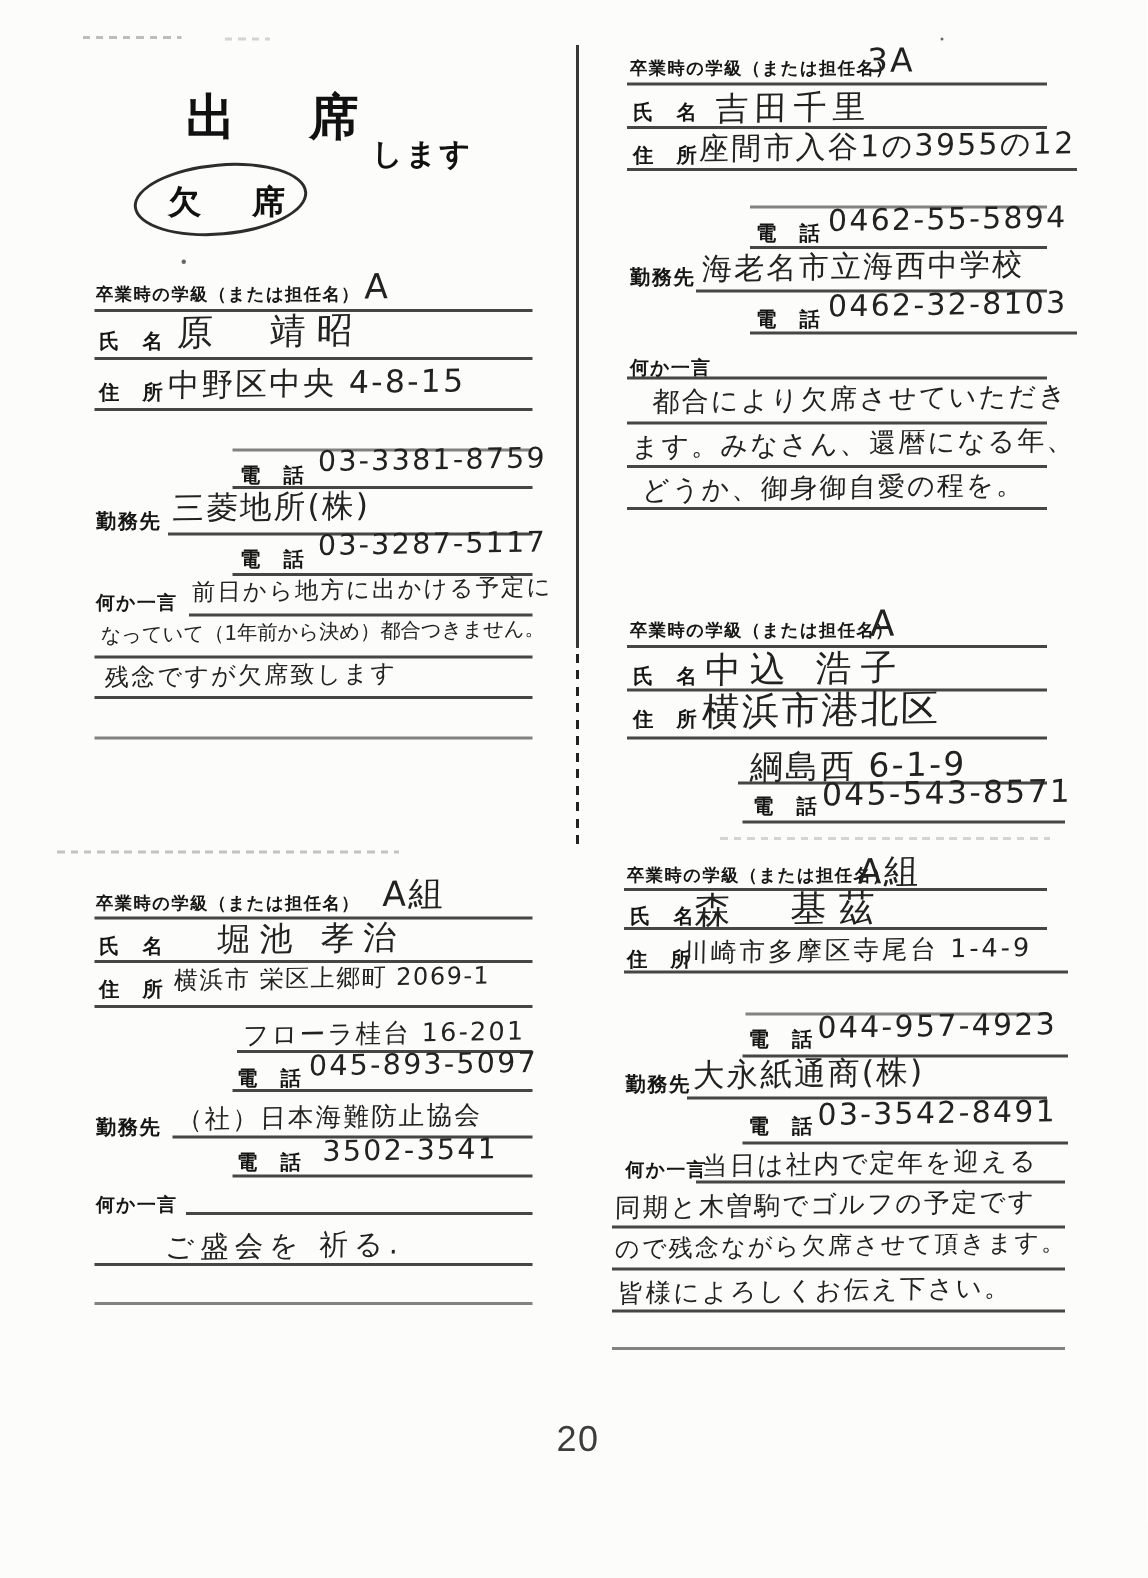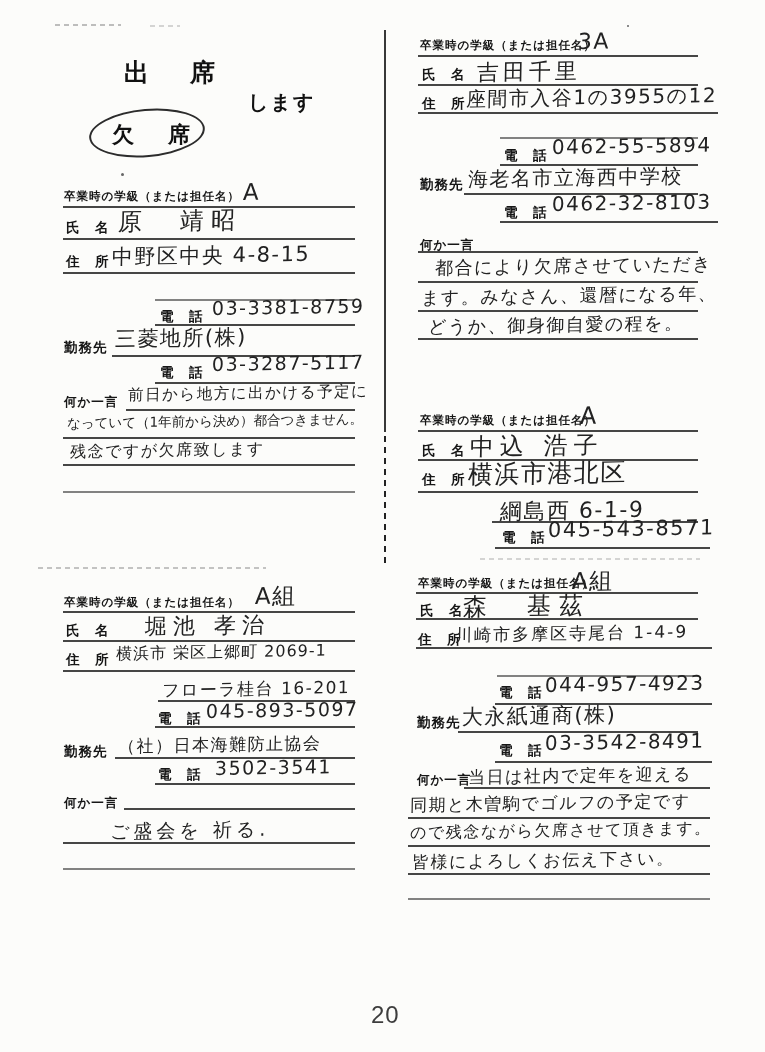--- a/index.html
+++ b/index.html
@@ -51,21 +51,21 @@
   <div class="artifact" style="left:150px;top:25px;width:30px;height:1.5px;opacity:.35;"></div>
   <div class="artifact" style="left:38px;top:567px;width:228px;height:1.5px;opacity:.5;"></div>
   <div class="artifact" style="left:480px;top:558px;width:220px;height:1.5px;opacity:.35;"></div>
   <div class="speck" style="left:121px;top:173px;width:3px;height:3px;"></div>
   <div class="speck" style="left:627px;top:25px;width:2px;height:2px;"></div>
 
   <div class="vdivider" style="left:384px;top:30px;height:402px;opacity:.85;"></div>
   <div class="vdivider dashes" style="left:384px;top:436px;height:128px;"></div>
 
   <section class="sec">
-    <div class="bigprint" style="left:124px;top:56px;font-size:25px;letter-spacing:8px;">出　席</div>
+    <div class="bigprint" style="left:124px;top:56px;font-size:33px;letter-spacing:8px;">出　席</div>
     <div class="bigprint" style="left:248px;top:89px;font-size:20px;letter-spacing:2px;">します</div>
     <div class="ellipse" style="left:89px;top:109px;width:112px;height:44px;"></div>
     <div class="bigprint" style="left:112px;top:120px;font-size:22px;letter-spacing:6px;">欠　席</div>
   </section>
 
   <section class="sec">
     <div class="lbl" style="left:64px;top:189px;font-size:11.5px;">卒業時の学級（または担任名）</div>
     <div class="hw" style="left:243px;top:179px;font-size:23px;">A</div>
     <div class="rule" style="left:63px;top:206px;width:292px;"></div>
 
@@ -226,15 +226,15 @@
     <div class="rule" style="left:464px;top:787px;width:246px;"></div>
     <div class="hw" style="left:410px;top:794px;font-size:17px;">同期と木曽駒でゴルフの予定です</div>
     <div class="rule" style="left:408px;top:817px;width:302px;"></div>
     <div class="hw" style="left:410px;top:823px;font-size:16px;">ので残念ながら欠席させて頂きます。</div>
     <div class="rule" style="left:408px;top:845px;width:302px;"></div>
     <div class="hw" style="left:412px;top:851px;font-size:17px;">皆様によろしくお伝え下さい。</div>
     <div class="rule" style="left:408px;top:873px;width:302px;"></div>
     <div class="rule faint" style="left:408px;top:898px;width:302px;"></div>
   </section>
 
-  <div class="pagenum" style="left:371px;top:1001px;font-size:24px;">20</div>
+  <div class="pagenum" style="left:371px;top:946px;font-size:24px;">20</div>
 
 </div>
 
 </body></html>

